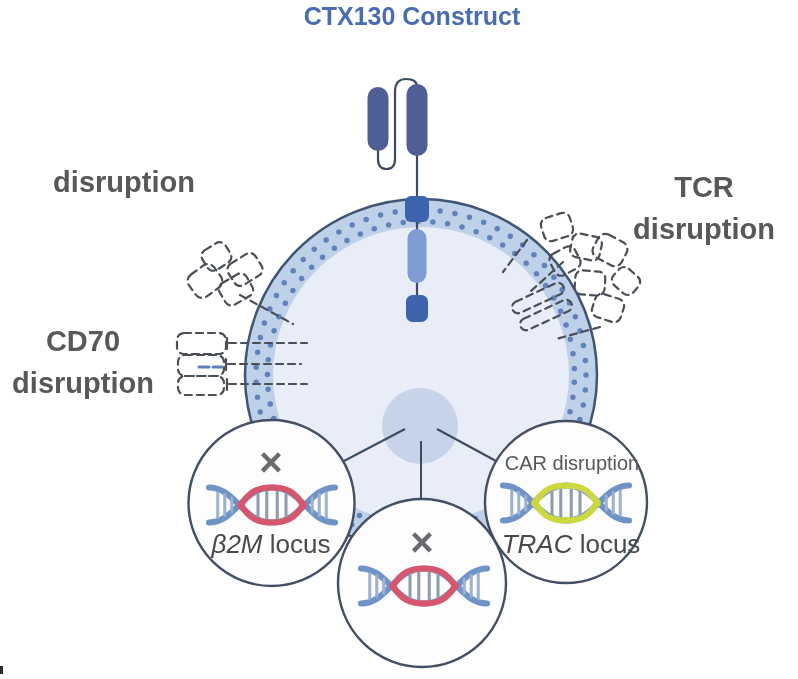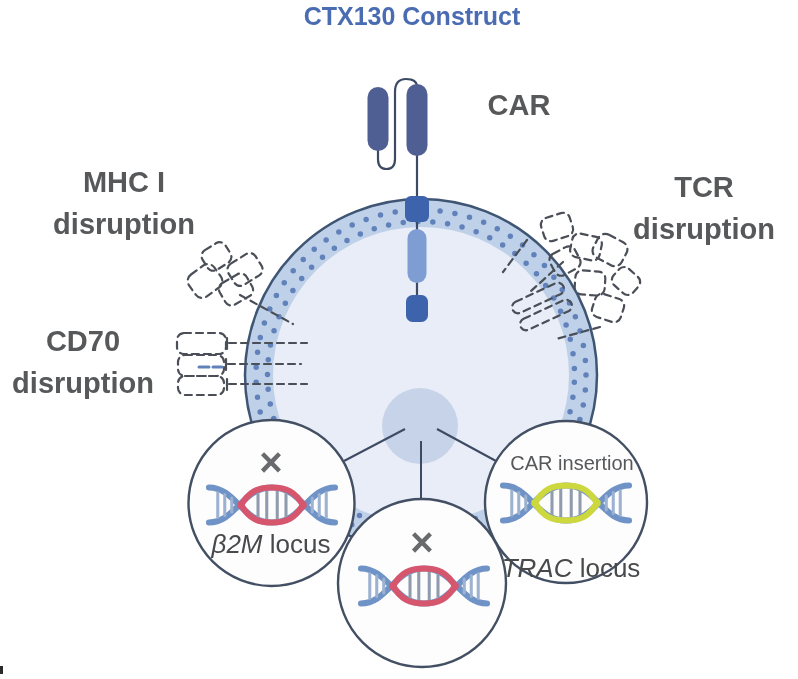--- a/index.html
+++ b/index.html
@@ -143,43 +143,41 @@
         <path class="tick-i" d="M64,19 V45 M74,16 V48 M86,16 V48 M96,19 V45"></path>
         <path class="mid" d="M44,31 C54,48 64,52 80,52 C96,52 106,48 116,31"></path>
         <path class="mid" d="M44,33 C54,16 64,12 80,12 C96,12 106,16 116,33"></path>
       </g>
     </g>
   </svg>
 
   <div class="title">CTX130 Construct</div>
 
   <div class="lbl" style="left:519px;top:84px;">
-    <div>CAR</div>
   </div>
 
   <div class="lbl" style="left:124px;top:161px;">
-    <div>MHC I</div>
     <div>disruption</div>
   </div>
 
   <div class="lbl" style="left:704px;top:166px;">
     <div>TCR</div>
     <div>disruption</div>
   </div>
 
   <div class="lbl" style="left:83px;top:320px;">
     <div>CD70</div>
     <div>disruption</div>
   </div>
 
-  <div class="note" style="left:572px;top:451px;">CAR insertion</div>
+  <div class="note" style="left:572px;top:451px;">CAR disruption</div>
 
   <div class="locus" style="left:271px;top:529px;">
     <span class="gene">β2M</span><span> locus</span>
   </div>
 
 
-  <div class="locus" style="left:571px;top:529px;margin-top:24px;">
+  <div class="locus" style="left:571px;top:529px;">
     <span class="gene">TRAC</span><span> locus</span>
   </div>
 
   <div class="corner-mark"></div>
 </div>
 
 </body></html>

